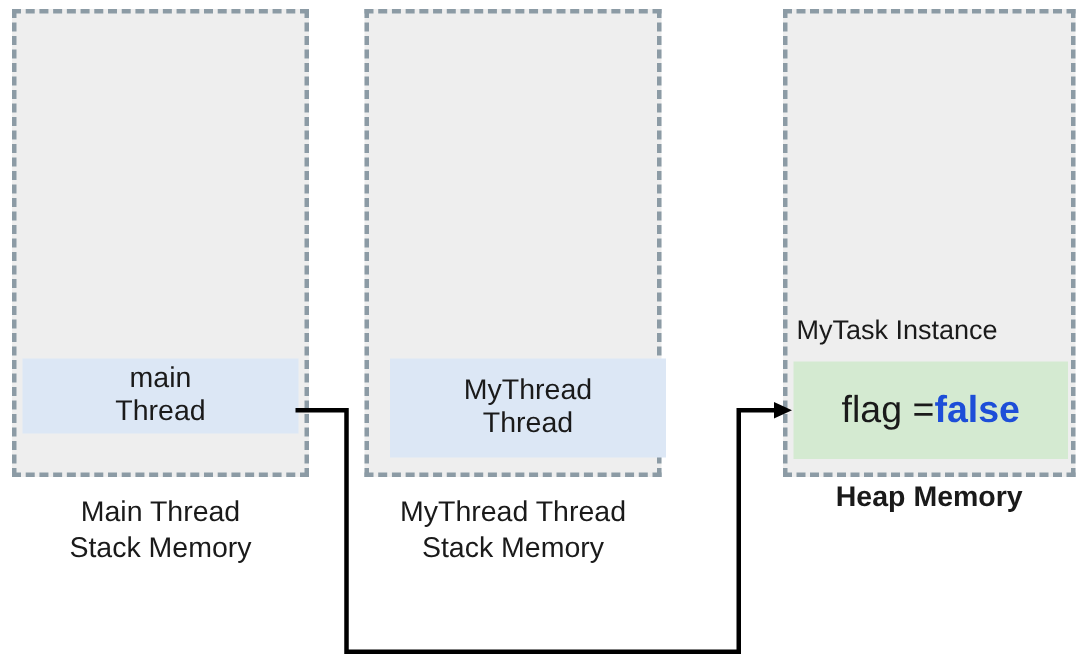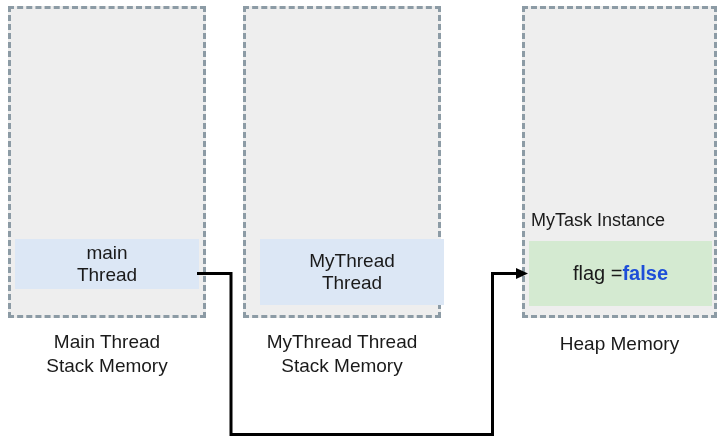--- a/index.html
+++ b/index.html
@@ -40,21 +40,21 @@
     line-height: 1.18;
     font-size: 19px;
     color: #1a1a1a;
     white-space: pre-line;
   }
   .block.stack-frame {
     background: #dce7f5;
   }
   .block.heap-object {
     background: #d4ead1;
-    font-size: 20px;
+    font-size: 25px;
   }
 
   
   .obj-title {
     position: absolute;
     font-size: 18px;
     color: #1a1a1a;
     text-align: right;
     line-height: 1;
     white-space: nowrap;
@@ -105,21 +105,21 @@
 Thread</div>
   <div class="caption" style="left:232px; top:330px; width:220px;">MyThread Thread
 Stack Memory</div>
 
   <div class="region" style="left:522px; top:6px; width:195px; height:312px;">
   </div>
   <div class="obj-title" style="left:531px; top:211px;">MyTask Instance</div>
   <div class="block heap-object" style="left:529px; top:241px; width:183px; height:65px;">
     <span class="field-name">flag = </span><span class="field-value">false</span>
   </div>
-  <div class="caption" style="left:522px; top:332px; width:195px;">Heap Memory</div>
+  <div class="caption" style="left:522px; top:320px; width:195px;font-weight:bold;">Heap Memory</div>
 
   <svg id="connectors" viewBox="0 0 728 446">
     <g>
       <path d="M 197 273.5 L 231 273.5 L 231 434.5 L 492.5 434.5 L 492.5 273.5 L 522 273.5" fill="none" stroke="#000000" stroke-width="3"></path>
       <path d="M 528 273.5 L 516 268 L 516 279 Z" fill="#000000" stroke="none"></path>
     </g>
   </svg>
 
 </div>
 

